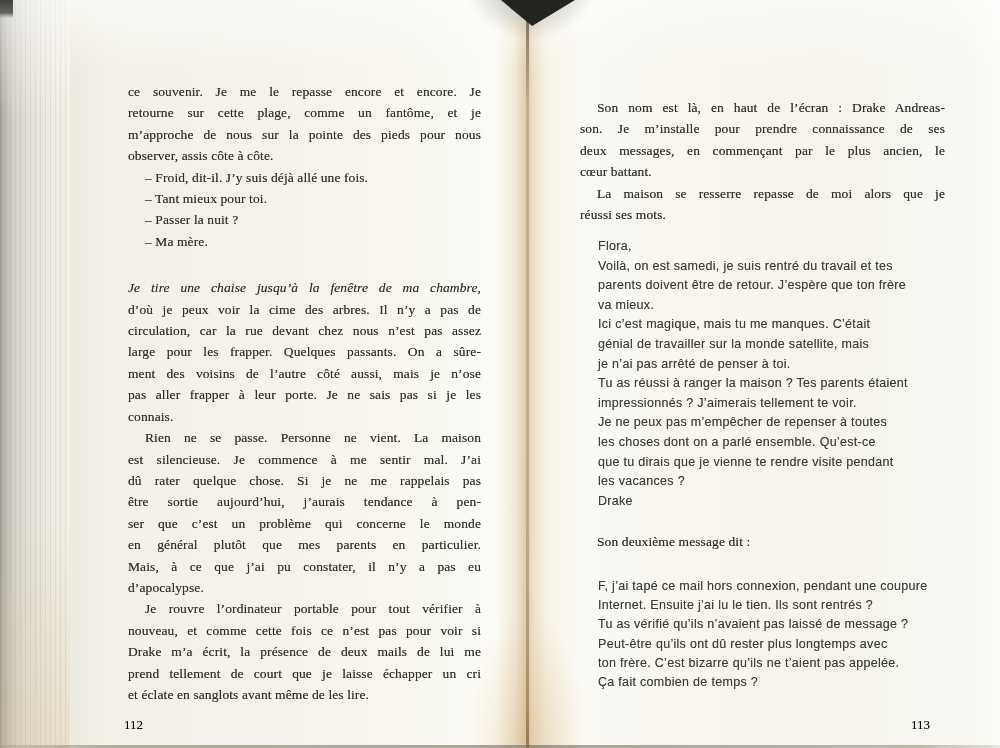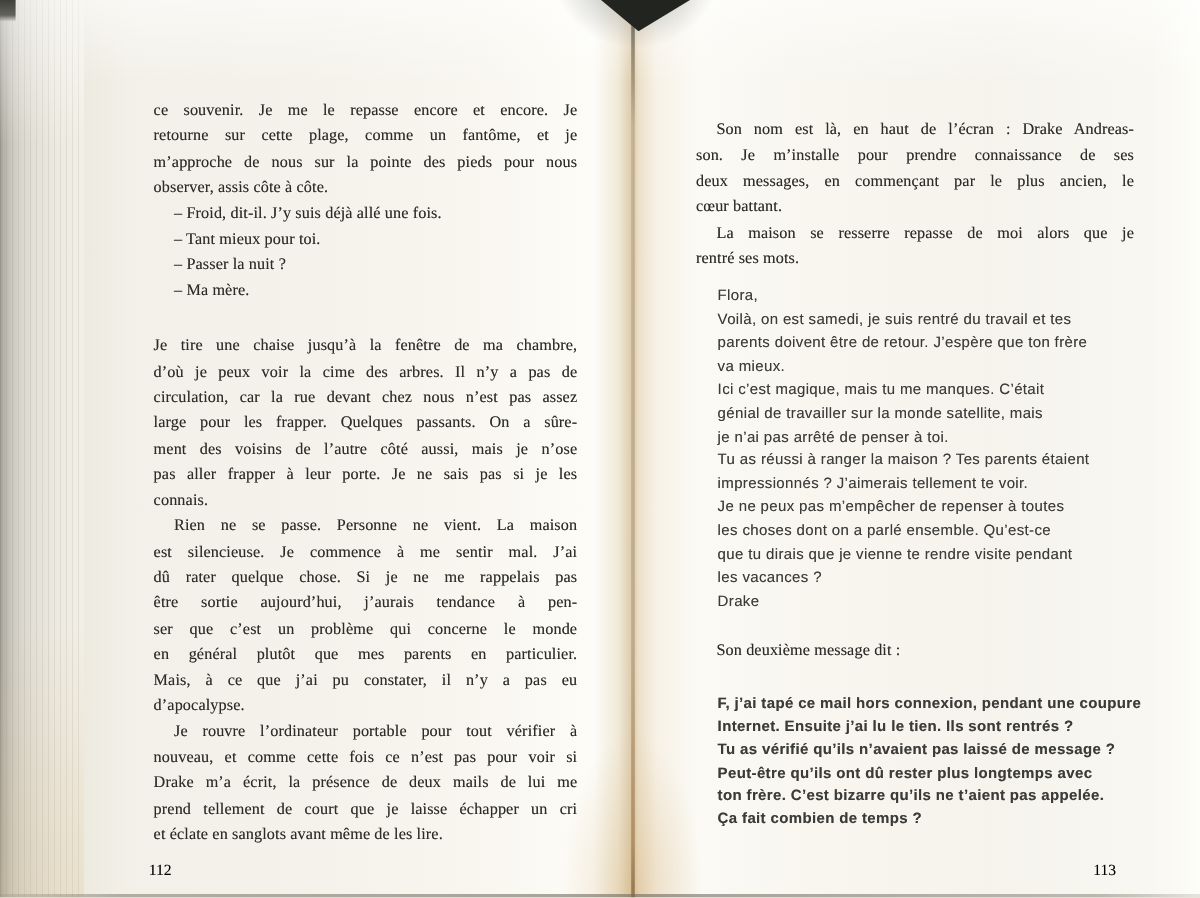--- a/index.html
+++ b/index.html
@@ -36,21 +36,21 @@
   .scan-bottom{position:absolute;left:0;bottom:0;width:1000px;height:3px;
     background:linear-gradient(90deg,rgba(140,135,120,0.22) 0,rgba(125,118,102,0.55) 10%,rgba(110,104,92,0.60) 55%,rgba(130,124,110,0.50) 92%,rgba(160,155,142,0.25) 100%);}
 
   
   .serif{position:absolute;font-family:"Liberation Serif","DejaVu Serif",serif;
     font-size:13.5px;line-height:21.4px;color:#2e2c28;letter-spacing:0.1px;
     text-shadow:0 0 0.5px rgba(60,58,52,0.55);}
   .email{position:absolute;font-family:"Liberation Sans","DejaVu Sans",sans-serif;
     font-size:12.5px;line-height:19.6px;color:#3b3b38;letter-spacing:0.3px;
     text-shadow:0 0 0.4px rgba(70,70,66,0.5);}
-  .email.second{line-height:19.2px;font-weight:bold;}
+  .email.second{line-height:19.2px;}
   .ln{text-align:justify;text-align-last:justify;}
   .ln.l{text-align:left;text-align-last:left;}
   .ln.ind{text-indent:17px;}
   .email .ln{text-align:left;text-align-last:left;white-space:nowrap;}
 
   .block-left-body{left:128px;top:81px;width:353px;}
   .block-right-body{left:580px;top:81px;width:365px;margin-top:16px;}
   .block-email1{left:598px;top:237px;width:340px;}
   .block-right-mid{left:580px;top:531px;width:365px;}
   .block-email2{left:598px;top:577px;width:340px;}
@@ -81,21 +81,21 @@
 
   <div class="serif block-left-body">
       <div class="ln j">ce souvenir. Je me le repasse encore et encore. Je</div>
       <div class="ln j">retourne sur cette plage, comme un fantôme, et je</div>
       <div class="ln j">m’approche de nous sur la pointe des pieds pour nous</div>
       <div class="ln l">observer, assis côte à côte.</div>
       <div class="ln l ind">– Froid, dit-il. J’y suis déjà allé une fois.</div>
       <div class="ln l ind">– Tant mieux pour toi.</div>
       <div class="ln l ind">– Passer la nuit ?</div>
       <div class="ln l ind">– Ma mère.</div>
-      <div class="ln j" style="margin-top: 25px;">Je tire une chaise jusqu’à la fenêtre de ma chambre,</div>
+      <div class="ln j" style="margin-top: 25px; font-style: italic;">Je tire une chaise jusqu’à la fenêtre de ma chambre,</div>
       <div class="ln j">d’où je peux voir la cime des arbres. Il n’y a pas de</div>
       <div class="ln j">circulation, car la rue devant chez nous n’est pas assez</div>
       <div class="ln j">large pour les frapper. Quelques passants. On a sûre-</div>
       <div class="ln j">ment des voisins de l’autre côté aussi, mais je n’ose</div>
       <div class="ln j">pas aller frapper à leur porte. Je ne sais pas si je les</div>
       <div class="ln l">connais.</div>
       <div class="ln j ind">Rien ne se passe. Personne ne vient. La maison</div>
       <div class="ln j">est silencieuse. Je commence à me sentir mal. J’ai</div>
       <div class="ln j">dû rater quelque chose. Si je ne me rappelais pas</div>
       <div class="ln j">être sortie aujourd’hui, j’aurais tendance à pen-</div>
@@ -109,21 +109,21 @@
       <div class="ln j">prend tellement de court que je laisse échapper un cri</div>
       <div class="ln l">et éclate en sanglots avant même de les lire.</div>
     </div>
 
   <div class="serif block-right-body">
       <div class="ln j ind">Son nom est là, en haut de l’écran : Drake Andreas-</div>
       <div class="ln j">son. Je m’installe pour prendre connaissance de ses</div>
       <div class="ln j">deux messages, en commençant par le plus ancien, le</div>
       <div class="ln l">cœur battant.</div>
       <div class="ln j ind">La maison se resserre repasse de moi alors que je</div>
-      <div class="ln l">rentré ses mots.</div>
+      <div class="ln l">réussi ses mots.</div>
     </div>
 
   <div class="email block-email1">
       <div class="ln ">Flora,</div>
       <div class="ln ">Voilà, on est samedi, je suis rentré du travail et tes</div>
       <div class="ln ">parents doivent être de retour. J’espère que ton frère</div>
       <div class="ln ">va mieux.</div>
       <div class="ln ">Ici c’est magique, mais tu me manques. C’était</div>
       <div class="ln ">génial de travailler sur la monde satellite, mais</div>
       <div class="ln ">je n’ai pas arrêté de penser à toi.</div>

